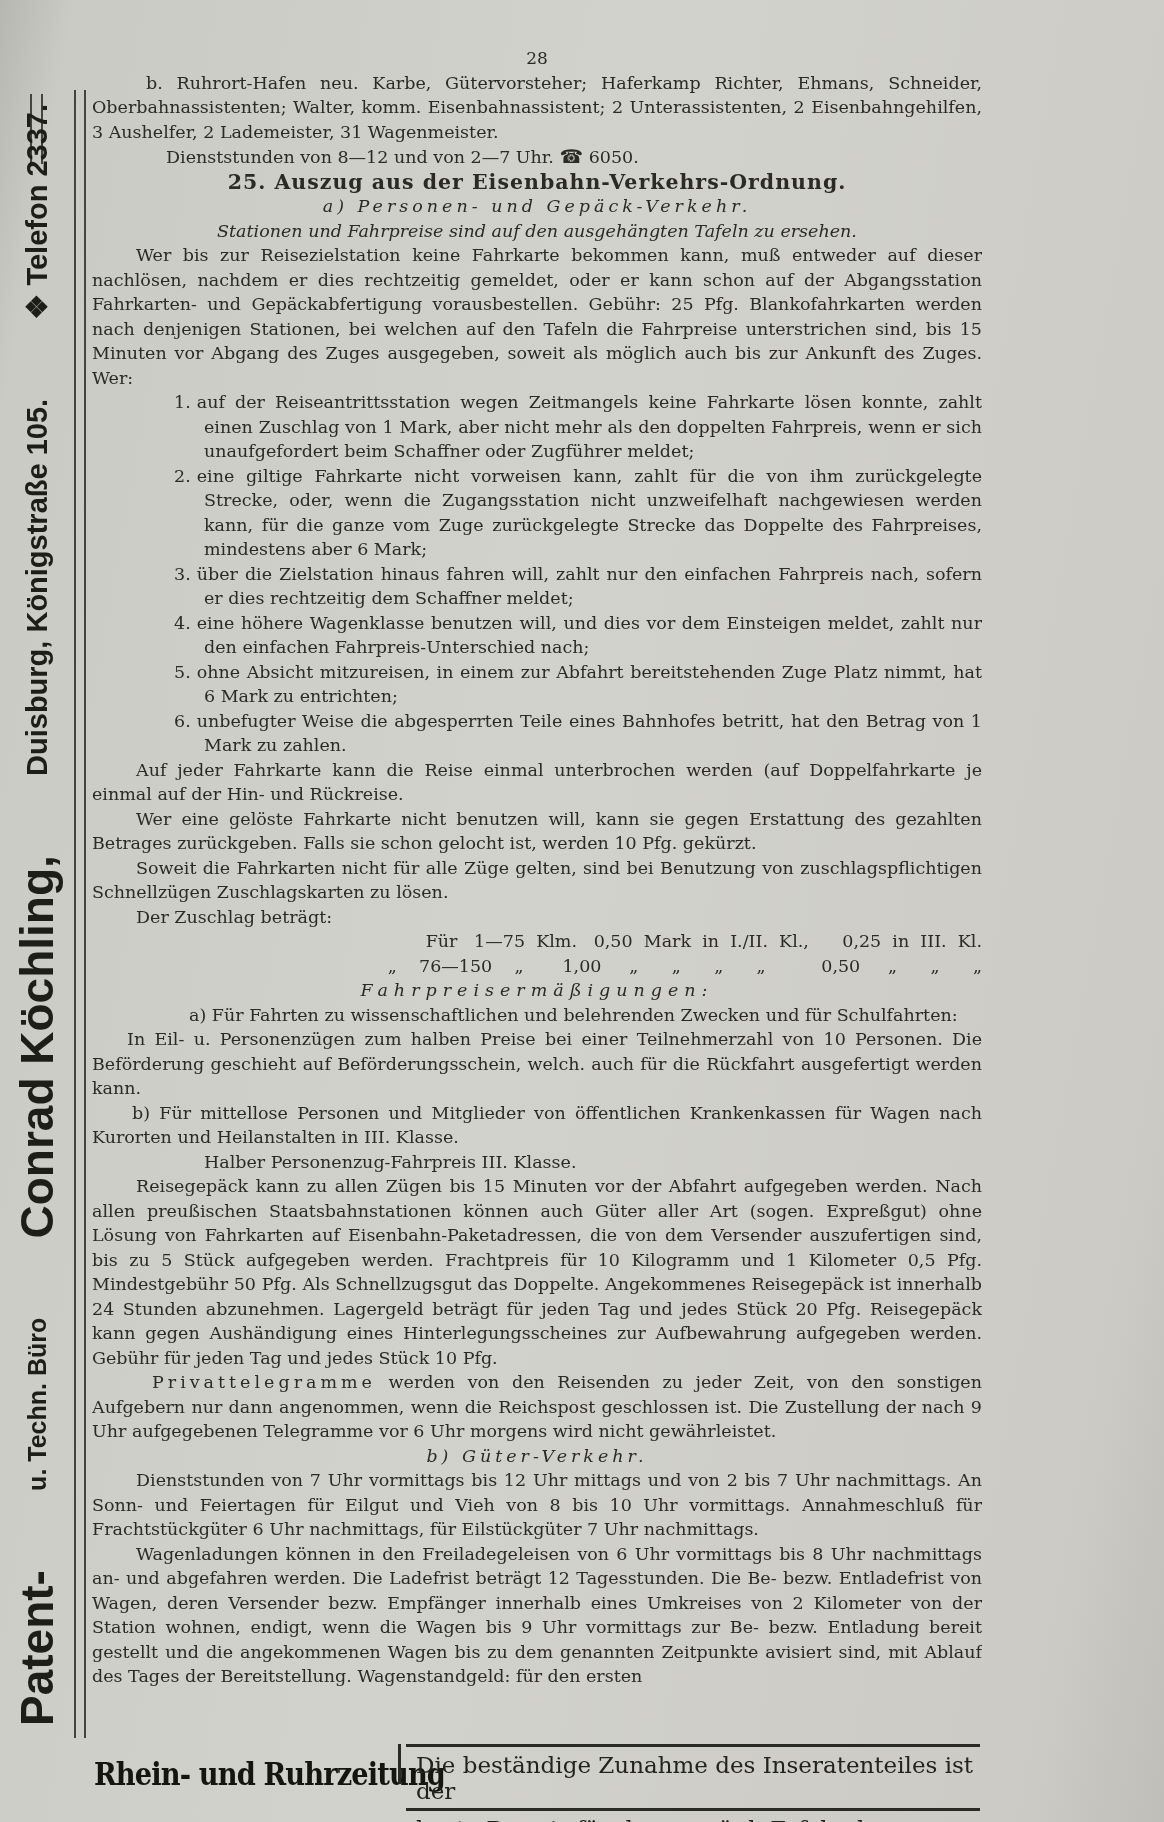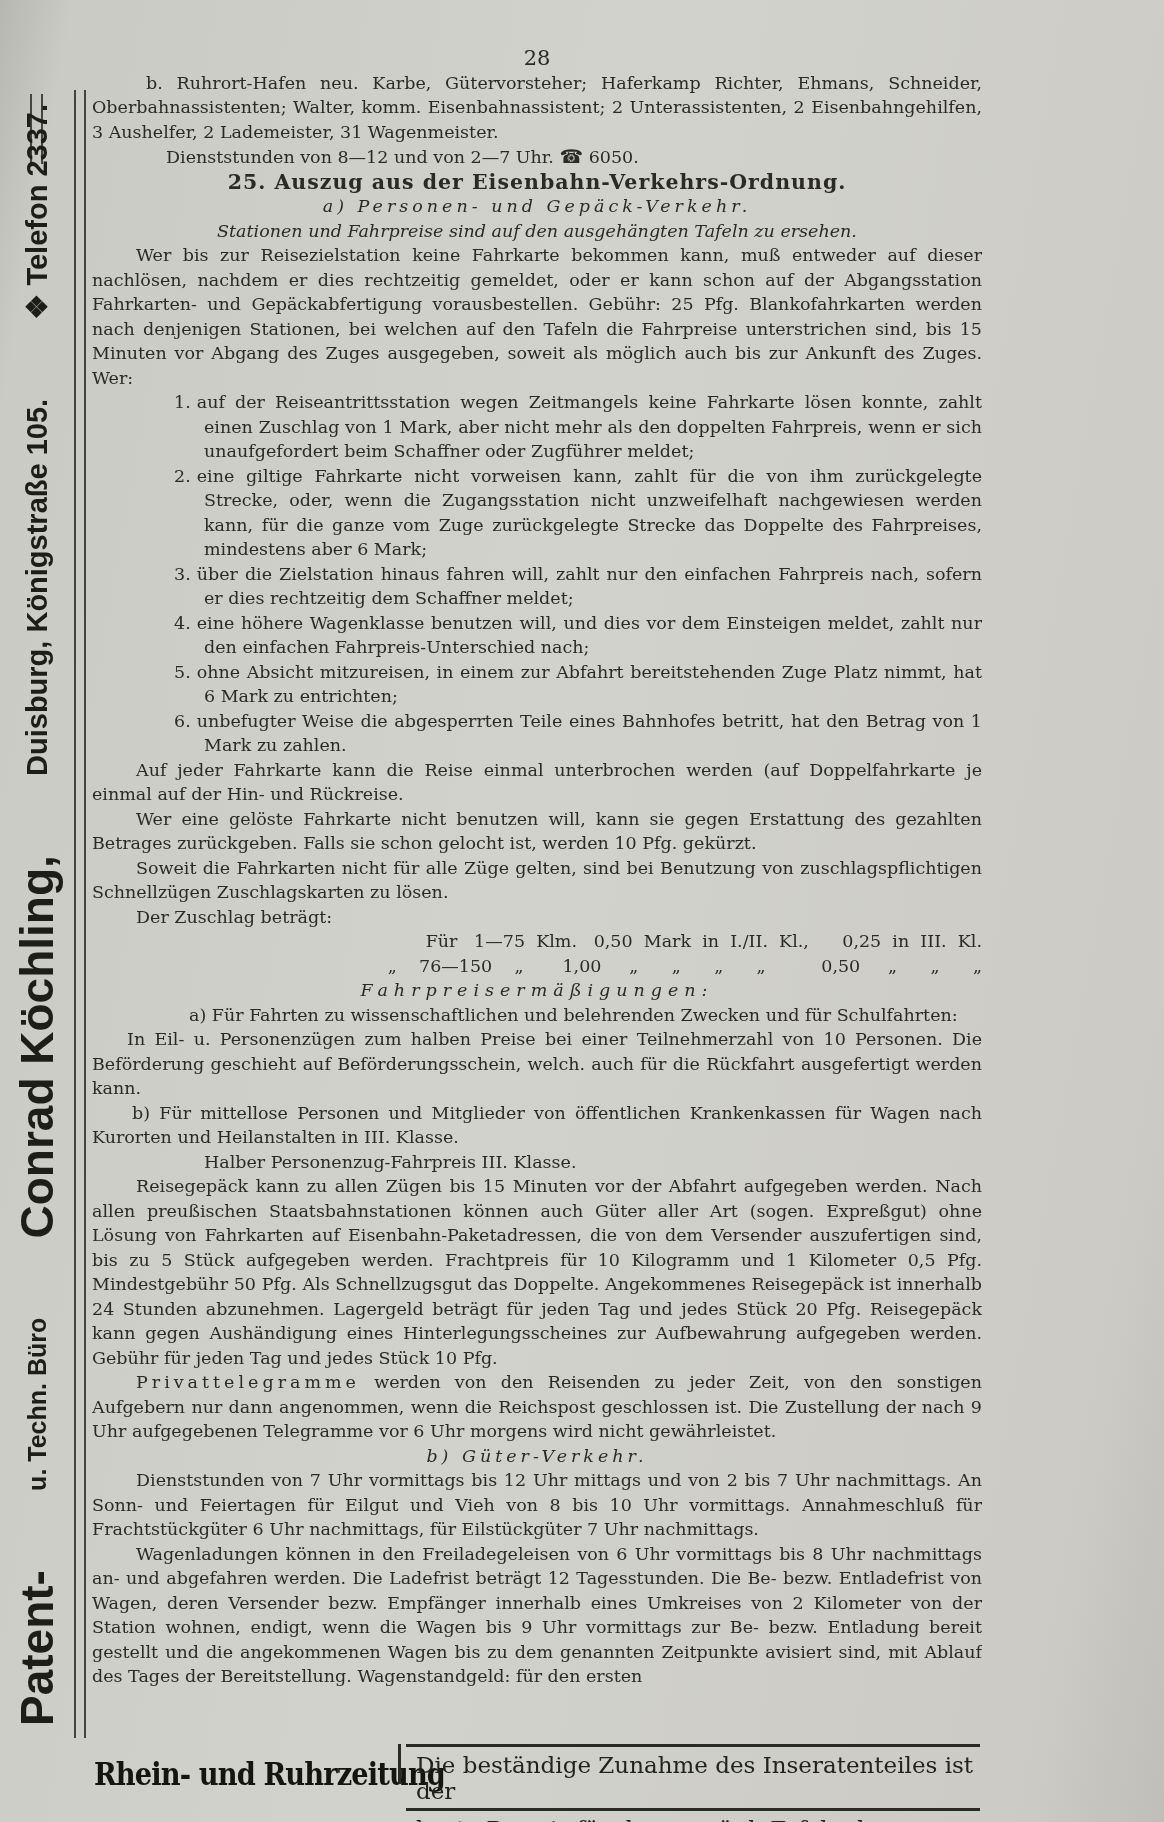--- a/index.html
+++ b/index.html
@@ -36,31 +36,31 @@
   .ad-med   { font-size: 29px; font-weight: bold; }
 
   
   .main {
     position: absolute; left: 92px; top: 46px; width: 890px; height: 1692px;
     overflow: hidden;
     font-size: 17.5px; line-height: 24.5px;
     text-align: justify;
   }
   .main p, .main div, .main h2 { margin: 0; }
-  .pnum { text-align: center; font-size: 21px; margin-bottom: 8px; }
+  .pnum { text-align: center; font-size: 17px; margin-bottom: 8px; }
   .b { font-weight: normal; }
   .staff { margin-left: -10px; text-indent: 54px; }
   .hours { text-indent: 74px; }
   .phone { font-size: 19px; }
   .heading {
     text-align: center; font-weight: bold; font-size: 20.5px;
     letter-spacing: 1px; margin: 4px 0 2px;
   }
   .center { text-align: center; font-style: italic; }
-  .spaced { letter-spacing: 4px; }
+  .spaced { letter-spacing: 4px; margin-left: 16px; }
   .spaced-wide { letter-spacing: 6px; }
   .indent { text-indent: 44px; }
   .li { padding-left: 112px; text-indent: -30px; }
   .li .num { padding-right: 6px; }
   .fare { text-align: right; white-space: pre; }
   .block-a  { margin-left: 77px; text-indent: 35px; }
   .line-a   { text-indent: 97px; }
   .block-b  { margin-left: 17px; text-indent: 40px; }
   .line-b2  { text-indent: 112px; }
 

